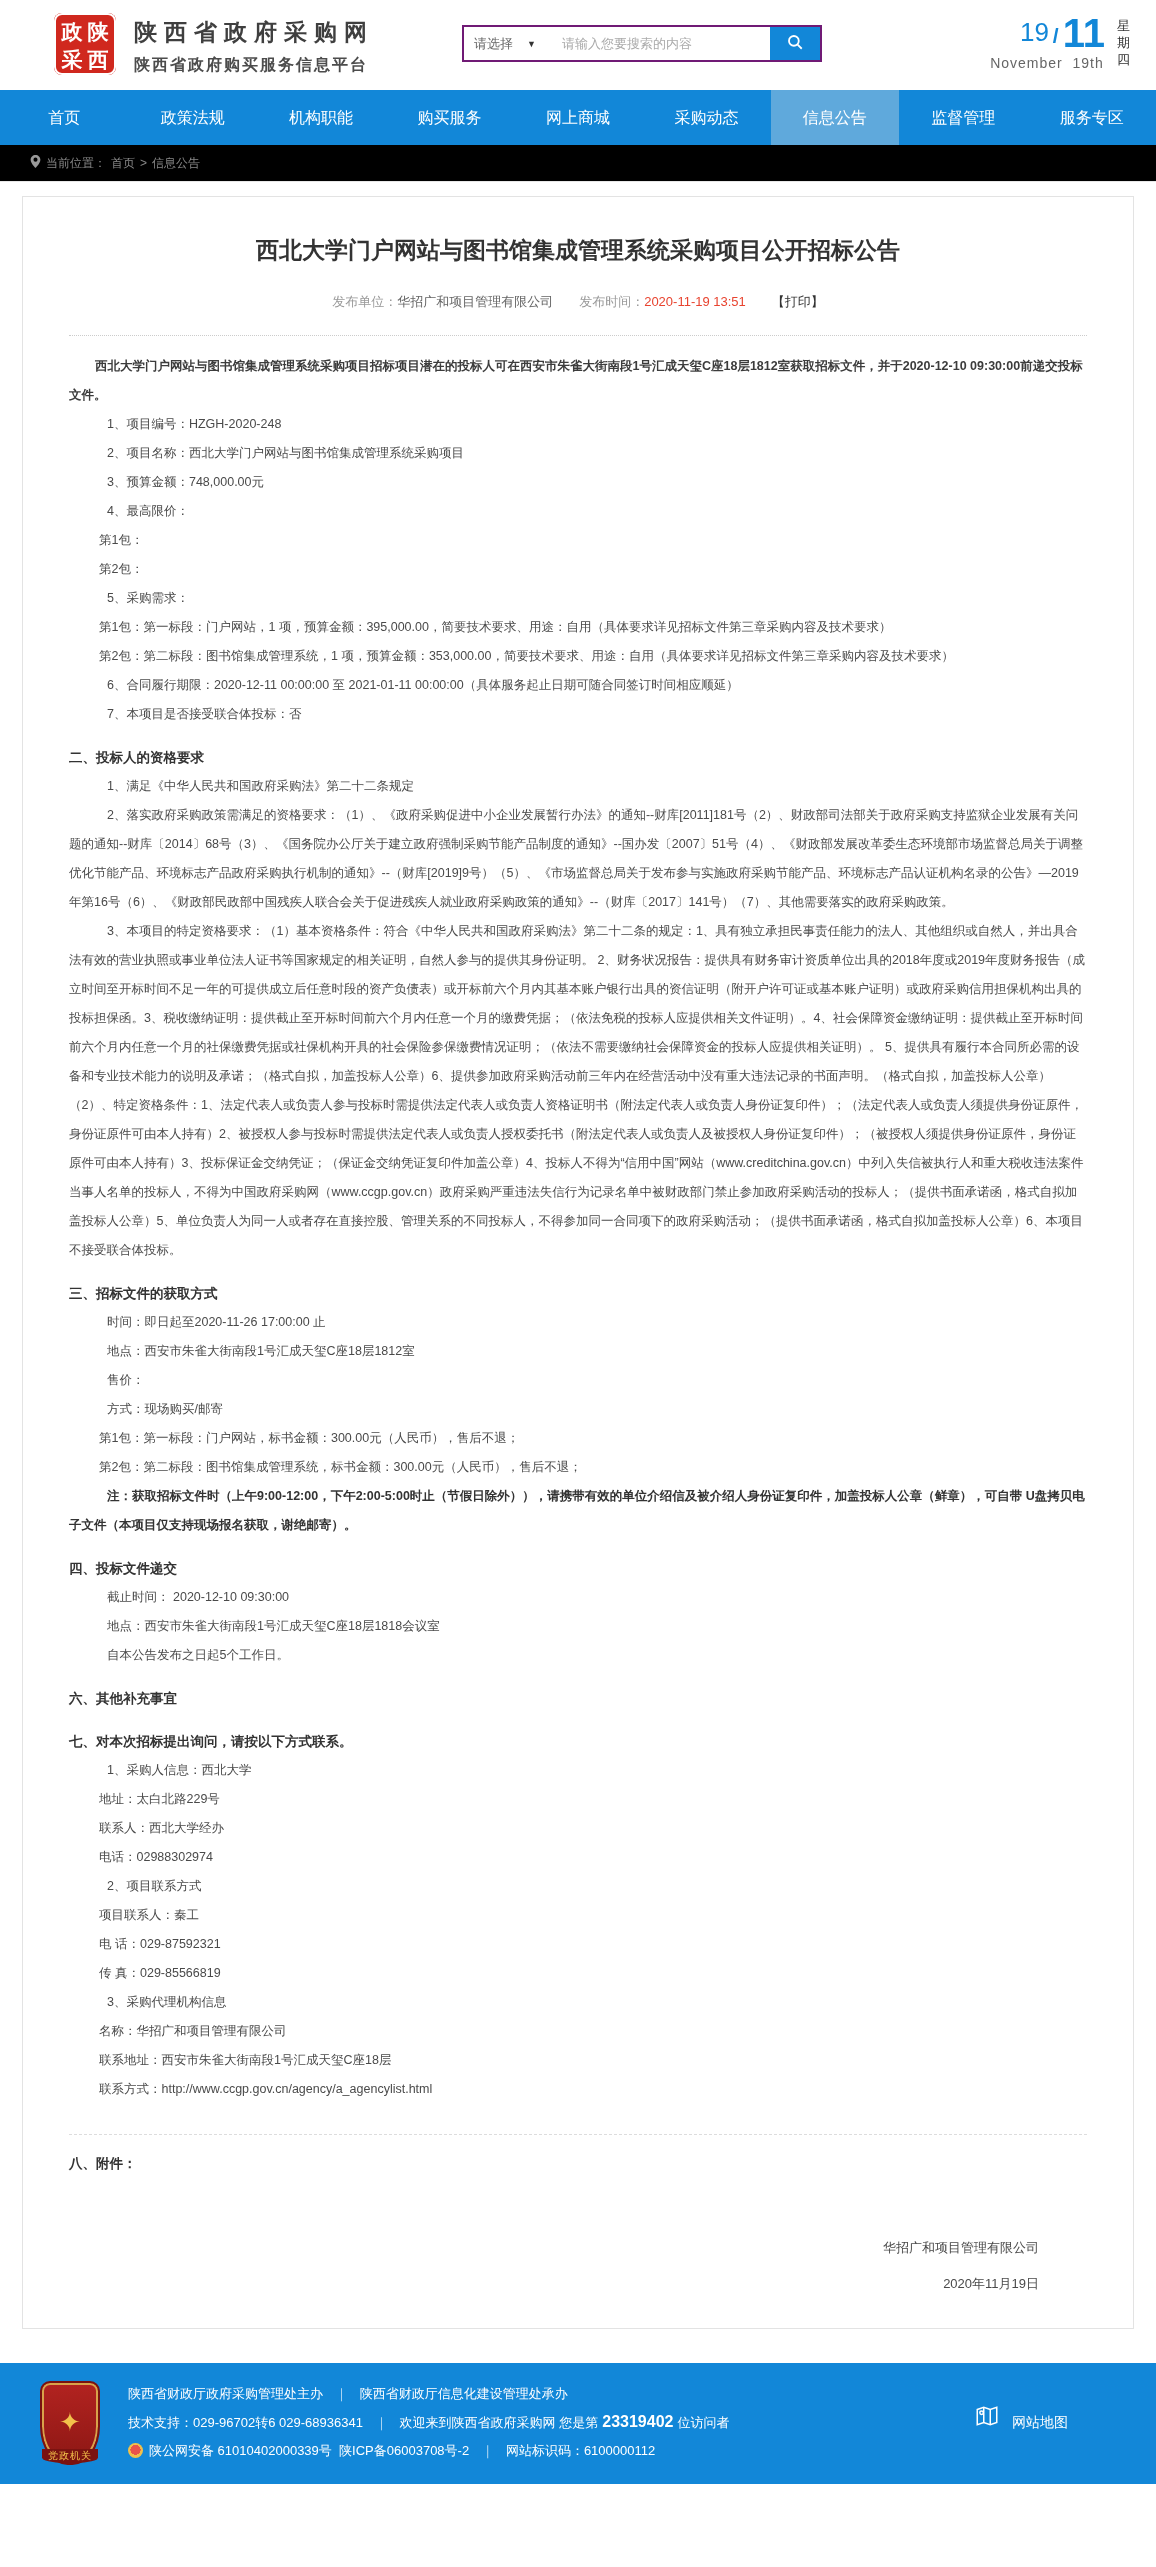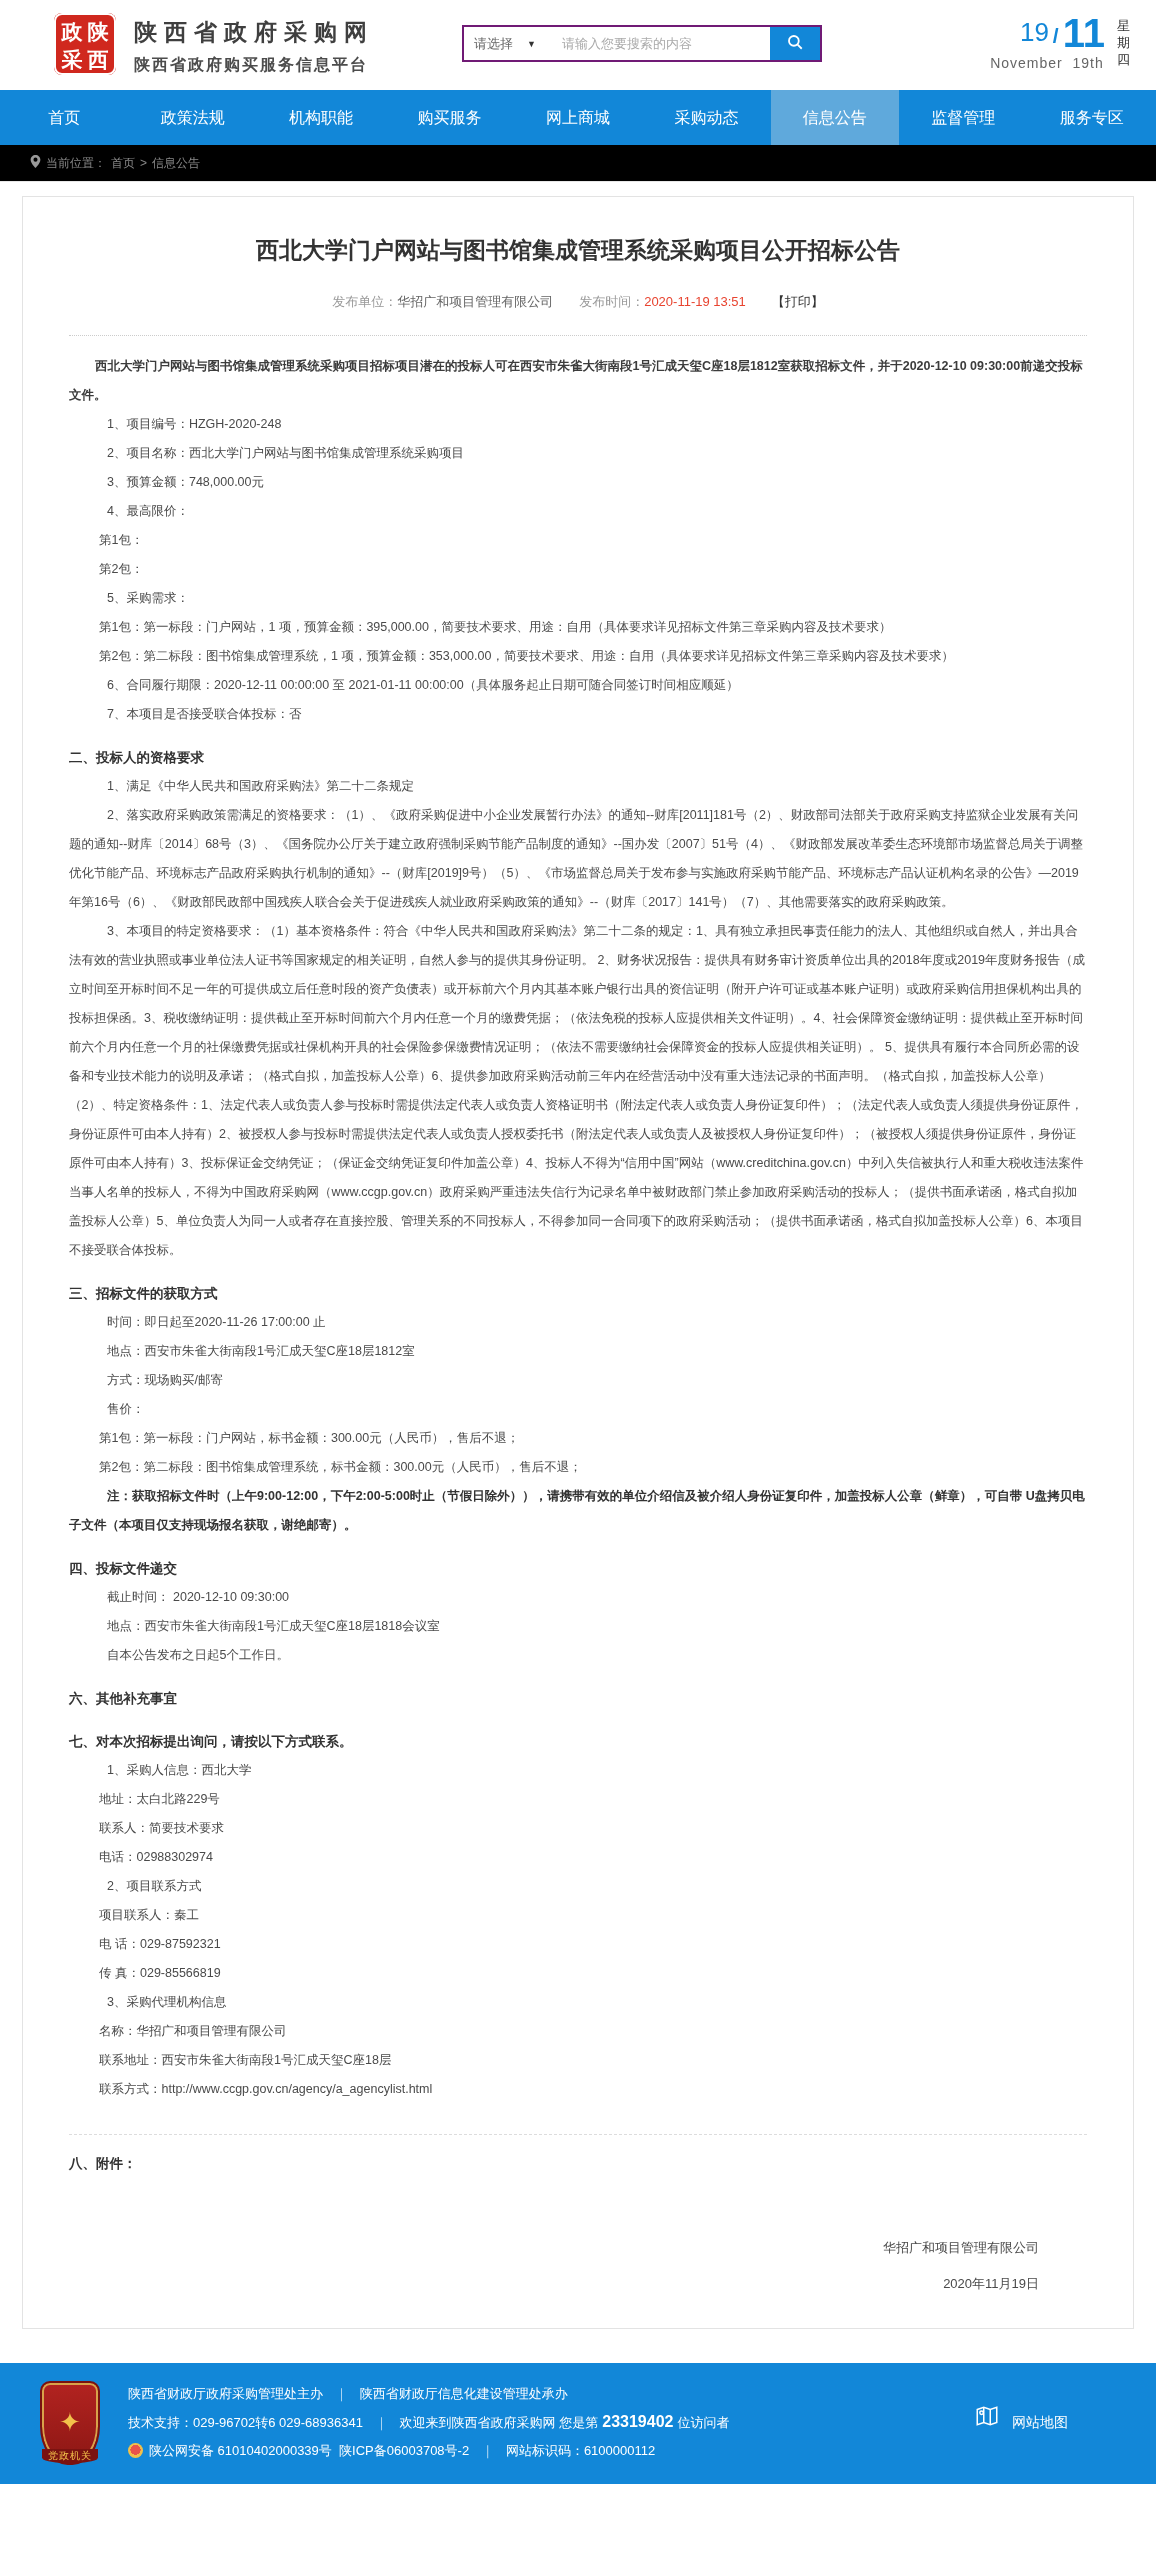--- a/index.html
+++ b/index.html
@@ -181,34 +181,34 @@
       <div class="blk s">第2包：第二标段：图书馆集成管理系统，1 项，预算金额：353,000.00，简要技术要求、用途：自用（具体要求详见招标文件第三章采购内容及技术要求）</div>
       <div class="blk i">6、合同履行期限：2020-12-11 00:00:00 至 2021-01-11 00:00:00（具体服务起止日期可随合同签订时间相应顺延）</div>
       <div class="blk i">7、本项目是否接受联合体投标：否</div>
       <div class="blk h">二、投标人的资格要求</div>
       <div class="blk i">1、满足《中华人民共和国政府采购法》第二十二条规定</div>
       <div class="blk long">2、落实政府采购政策需满足的资格要求：（1）、《政府采购促进中小企业发展暂行办法》的通知--财库[2011]181号（2）、财政部司法部关于政府采购支持监狱企业发展有关问题的通知--财库〔2014〕68号（3）、《国务院办公厅关于建立政府强制采购节能产品制度的通知》--国办发〔2007〕51号（4）、《财政部发展改革委生态环境部市场监督总局关于调整优化节能产品、环境标志产品政府采购执行机制的通知》--（财库[2019]9号）（5）、《市场监督总局关于发布参与实施政府采购节能产品、环境标志产品认证机构名录的公告》—2019年第16号（6）、《财政部民政部中国残疾人联合会关于促进残疾人就业政府采购政策的通知》--（财库〔2017〕141号）（7）、其他需要落实的政府采购政策。</div>
       <div class="blk long">3、本项目的特定资格要求：（1）基本资格条件：符合《中华人民共和国政府采购法》第二十二条的规定：1、具有独立承担民事责任能力的法人、其他组织或自然人，并出具合法有效的营业执照或事业单位法人证书等国家规定的相关证明，自然人参与的提供其身份证明。 2、财务状况报告：提供具有财务审计资质单位出具的2018年度或2019年度财务报告（成立时间至开标时间不足一年的可提供成立后任意时段的资产负债表）或开标前六个月内其基本账户银行出具的资信证明（附开户许可证或基本账户证明）或政府采购信用担保机构出具的投标担保函。3、税收缴纳证明：提供截止至开标时间前六个月内任意一个月的缴费凭据；（依法免税的投标人应提供相关文件证明）。4、社会保障资金缴纳证明：提供截止至开标时间前六个月内任意一个月的社保缴费凭据或社保机构开具的社会保险参保缴费情况证明；（依法不需要缴纳社会保障资金的投标人应提供相关证明）。 5、提供具有履行本合同所必需的设备和专业技术能力的说明及承诺；（格式自拟，加盖投标人公章）6、提供参加政府采购活动前三年内在经营活动中没有重大违法记录的书面声明。（格式自拟，加盖投标人公章）（2）、特定资格条件：1、法定代表人或负责人参与投标时需提供法定代表人或负责人资格证明书（附法定代表人或负责人身份证复印件）；（法定代表人或负责人须提供身份证原件，身份证原件可由本人持有）2、被授权人参与投标时需提供法定代表人或负责人授权委托书（附法定代表人或负责人及被授权人身份证复印件）；（被授权人须提供身份证原件，身份证原件可由本人持有）3、投标保证金交纳凭证；（保证金交纳凭证复印件加盖公章）4、投标人不得为“信用中国”网站（www.creditchina.gov.cn）中列入失信被执行人和重大税收违法案件当事人名单的投标人，不得为中国政府采购网（www.ccgp.gov.cn）政府采购严重违法失信行为记录名单中被财政部门禁止参加政府采购活动的投标人；（提供书面承诺函，格式自拟加盖投标人公章）5、单位负责人为同一人或者存在直接控股、管理关系的不同投标人，不得参加同一合同项下的政府采购活动；（提供书面承诺函，格式自拟加盖投标人公章）6、本项目不接受联合体投标。</div>
       <div class="blk h">三、招标文件的获取方式</div>
       <div class="blk i">时间：即日起至2020-11-26 17:00:00 止</div>
       <div class="blk i">地点：西安市朱雀大街南段1号汇成天玺C座18层1812室</div>
+      <div class="blk i">售价：</div>
       <div class="blk i">方式：现场购买/邮寄</div>
-      <div class="blk i">售价：</div>
       <div class="blk s">第1包：第一标段：门户网站，标书金额：300.00元（人民币），售后不退；</div>
       <div class="blk s">第2包：第二标段：图书馆集成管理系统，标书金额：300.00元（人民币），售后不退；</div>
       <div class="blk note">注：获取招标文件时（上午9:00-12:00，下午2:00-5:00时止（节假日除外）），请携带有效的单位介绍信及被介绍人身份证复印件，加盖投标人公章（鲜章），可自带 U盘拷贝电子文件（本项目仅支持现场报名获取，谢绝邮寄）。</div>
       <div class="blk h">四、投标文件递交</div>
       <div class="blk i">截止时间： 2020-12-10 09:30:00</div>
       <div class="blk i">地点：西安市朱雀大街南段1号汇成天玺C座18层1818会议室</div>
       <div class="blk i">自本公告发布之日起5个工作日。</div>
       <div class="blk h">六、其他补充事宜</div>
       <div class="blk h">七、对本次招标提出询问，请按以下方式联系。</div>
       <div class="blk i">1、采购人信息：西北大学</div>
       <div class="blk s">地址：太白北路229号</div>
-      <div class="blk s">联系人：简要技术要求</div>
+      <div class="blk s">联系人：西北大学经办</div>
       <div class="blk s">电话：02988302974</div>
       <div class="blk i">2、项目联系方式</div>
       <div class="blk s">项目联系人：秦工</div>
       <div class="blk s">电 话：029-87592321</div>
       <div class="blk s">传 真：029-85566819</div>
       <div class="blk i">3、采购代理机构信息</div>
       <div class="blk s">名称：华招广和项目管理有限公司</div>
       <div class="blk s">联系地址：西安市朱雀大街南段1号汇成天玺C座18层</div>
       <div class="blk s">联系方式：http://www.ccgp.gov.cn/agency/a_agencylist.html</div>
       <div class="dash-sep"></div>

